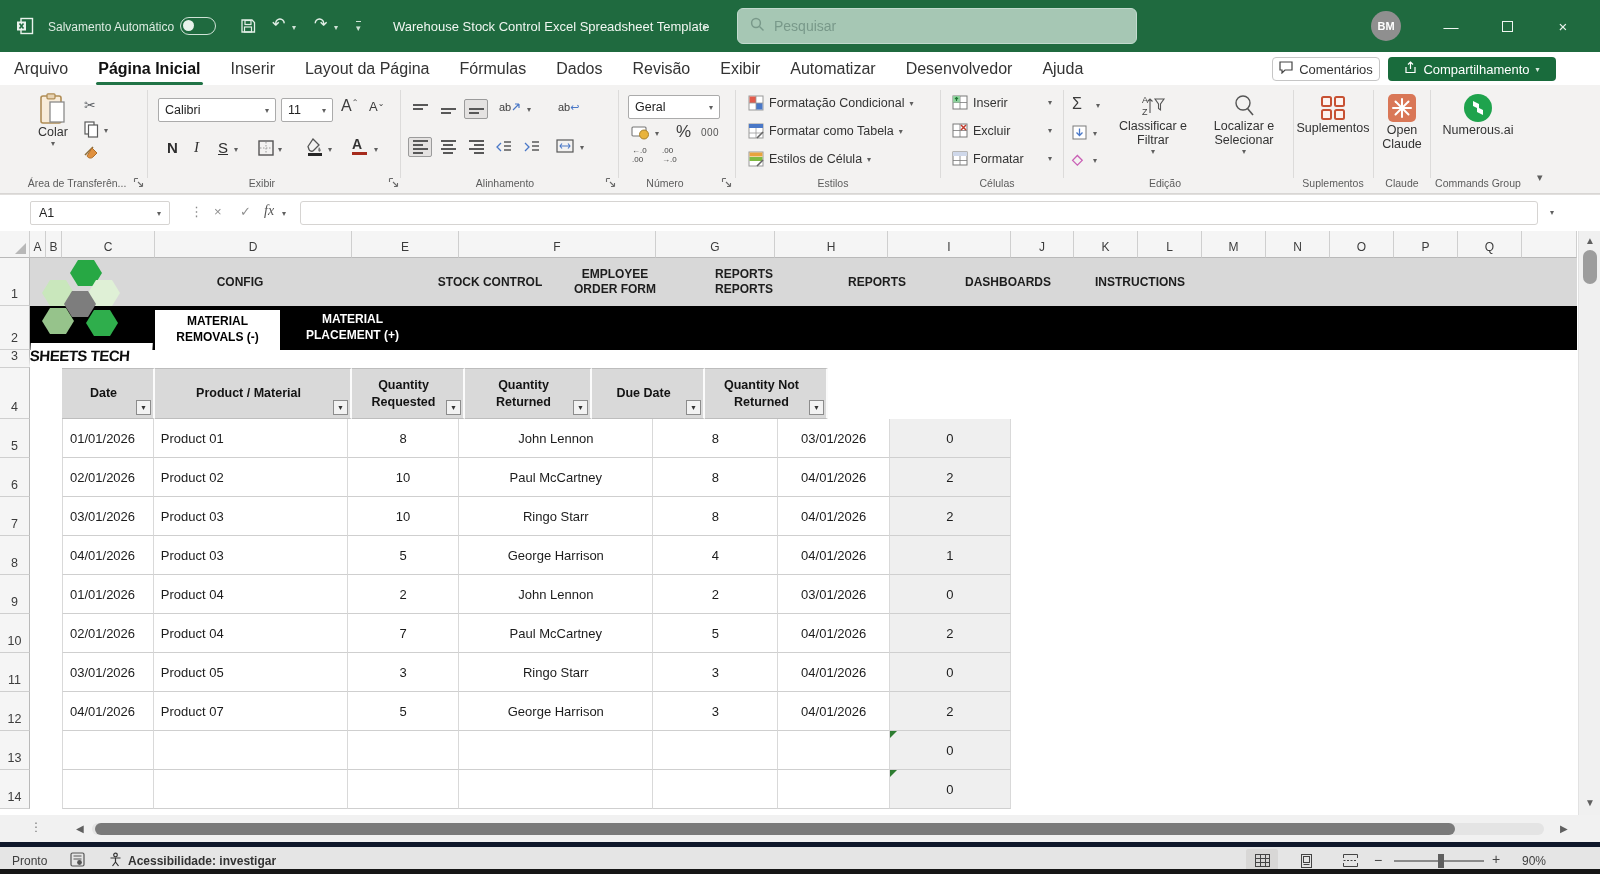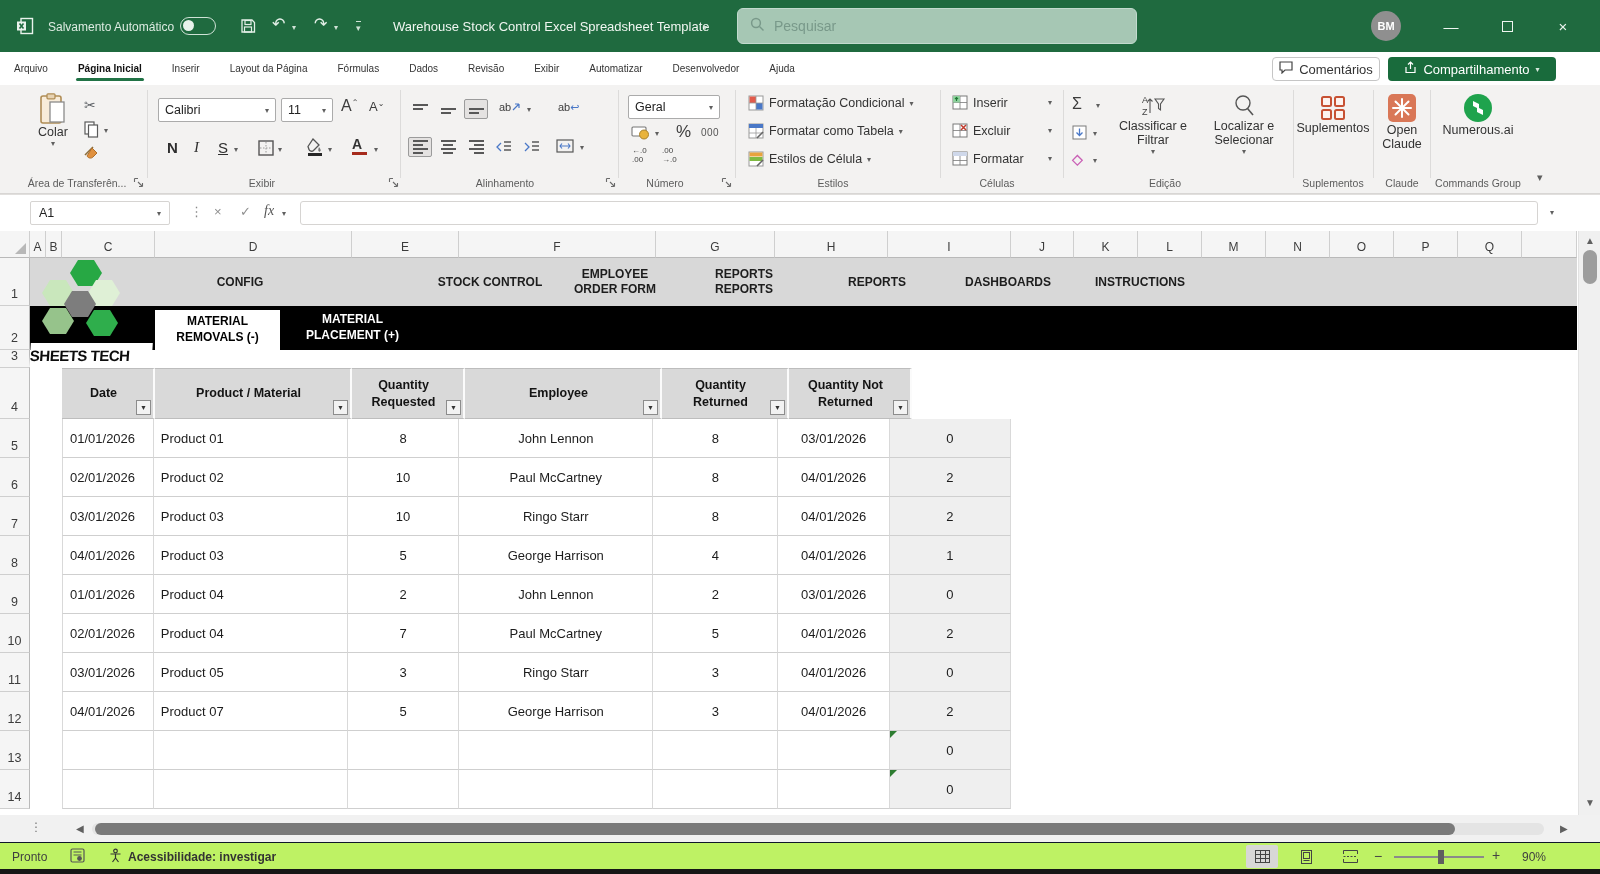--- a/index.html
+++ b/index.html
@@ -16,21 +16,21 @@
   .tb-chev { color:#cfe2d6; font-size:8px; }
   #doc-title { font-size:13px; color:#f0f6f1; }
   #search-pill { left:737px; top:8px; width:400px; height:36px; background:#a6c7b4; border:1px solid #c2dace; border-radius:6px; display:flex; align-items:center; padding-left:12px; }
   #search-pill .ph { color:#79998a; font-size:14px; margin-left:9px; }
   #avatar { left:1371px; top:11px; width:30px; height:30px; border-radius:50%; background:#8f8f8f; color:#fff; font-size:11px; font-weight:bold; display:flex; align-items:center; justify-content:center; }
   .winbtn { top:0; width:46px; height:52px; display:flex; align-items:center; justify-content:center; color:#eef5f0; font-size:15px; }
   #max-btn span { width:11px; height:11px; border:1.2px solid #eef5f0; display:block; }
 
   
   #tabrow { left:0; top:52px; width:1600px; height:33px; background:#ffffff; display:flex; align-items:center; padding-left:12px; }
-  .rtab { font-size:10px; color:#333; margin-right:26px; position:relative; padding:6px 2px; white-space:nowrap; }
+  .rtab { font-size:16px; color:#333; margin-right:26px; position:relative; padding:6px 2px; white-space:nowrap; }
   .rtab.active { color:#111; font-weight:bold; }
   .rtab.active::after { content:""; position:absolute; left:0; right:0; bottom:-1px; height:3px; background:#217346; border-radius:2px; }
   #comments-btn { left:1272px; top:57px; width:108px; height:24px; border:1px solid #c6c6c6; border-radius:4px; background:#fff; display:flex; align-items:center; justify-content:center; font-size:13px; color:#333; gap:6px; }
   #share-btn { left:1388px; top:57px; width:168px; height:24px; background:#196b3c; border-radius:4px; color:#fff; display:flex; align-items:center; justify-content:center; font-size:13px; gap:6px; }
 
   
   #ribbon { left:0; top:85px; width:1600px; height:109px; background:#f3f2f1; border-bottom:1px solid #d8d6d4; }
   .gsep { position:absolute; top:5px; width:1px; height:88px; background:#dcdbda; }
   .glabel { position:absolute; top:92px; font-size:10.5px; color:#5c5c5c; text-align:center; }
   .launcher { position:absolute; top:92px; width:12px; height:12px; }
@@ -85,21 +85,21 @@
 
   
   #vscroll { left:1578px; top:231px; width:22px; height:584px; background:#f0f0f0; border-left:1px solid #e2e2e2; }
   #vthumb { left:4px; top:19px; width:14px; height:34px; background:#9d9d9d; border-radius:7px; }
   .scroll-arrow { color:#606060; font-size:10px; }
   #hscrollrow { left:0; top:815px; width:1600px; height:27px; background:#f1f1f1; }
   #htrack { left:92px; top:8px; width:1452px; height:12px; background:#e4e4e4; border-radius:6px; }
   #hthumb { left:95px; top:8px; width:1360px; height:12px; background:#7a7a7a; border-radius:6px; }
 
   
-  #statusbar { left:0; top:842px; width:1600px; height:27px; background:#bef264; border-top:1px solid #0f172a; font-size:12px; color:#3f3f3f; }
+  #statusbar { left:0; top:842px; width:1600px; height:27px; background:#e5e5e5; border-top:5px solid #0f172a; font-size:12px; color:#3f3f3f; }
   #bottomstrip { left:0; top:869px; width:1600px; height:5px; background:#161616; }
   .viewbtn { top:2px; width:32px; height:23px; display:flex; align-items:center; justify-content:center; border-radius:2px; }
   .viewbtn.on { background:#d8d7d6; }
   #zoomtrack { left:1394px; top:13px; width:90px; height:2px; background:#8a8a8a; }
   #zoomthumb { left:1438px; top:7px; width:6px; height:14px; background:#5f5f5f; }
 </style>
 </head>
 <body>
 
 <div id="app">
@@ -558,26 +558,26 @@
             <span class="filterbtn">▼</span>
           </div>
         <div class="hc w2">
             <span>Product / Material</span>
             <span class="filterbtn">▼</span>
           </div>
         <div class="hc w3">
             <span>Quantity Requested</span>
             <span class="filterbtn">▼</span>
           </div>
-        <div class="hc w4">
-            <span>Employee</span>
+        <div class="hc w5">
+            <span>Quantity Returned</span>
             <span class="filterbtn">▼</span>
           </div>
-        <div class="hc w5">
-            <span>Quantity Returned</span>
+        <div class="hc w6">
+            <span>Due Date</span>
             <span class="filterbtn">▼</span>
           </div>
         <div class="hc w7">
             <span>Quantity Not Returned</span>
             <span class="filterbtn">▼</span>
           </div>
       </div>
       <div class="trow">
         <div class="dc w1 left first">01/01/2026</div>
           <div class="dc w2 left">Product 01</div>

